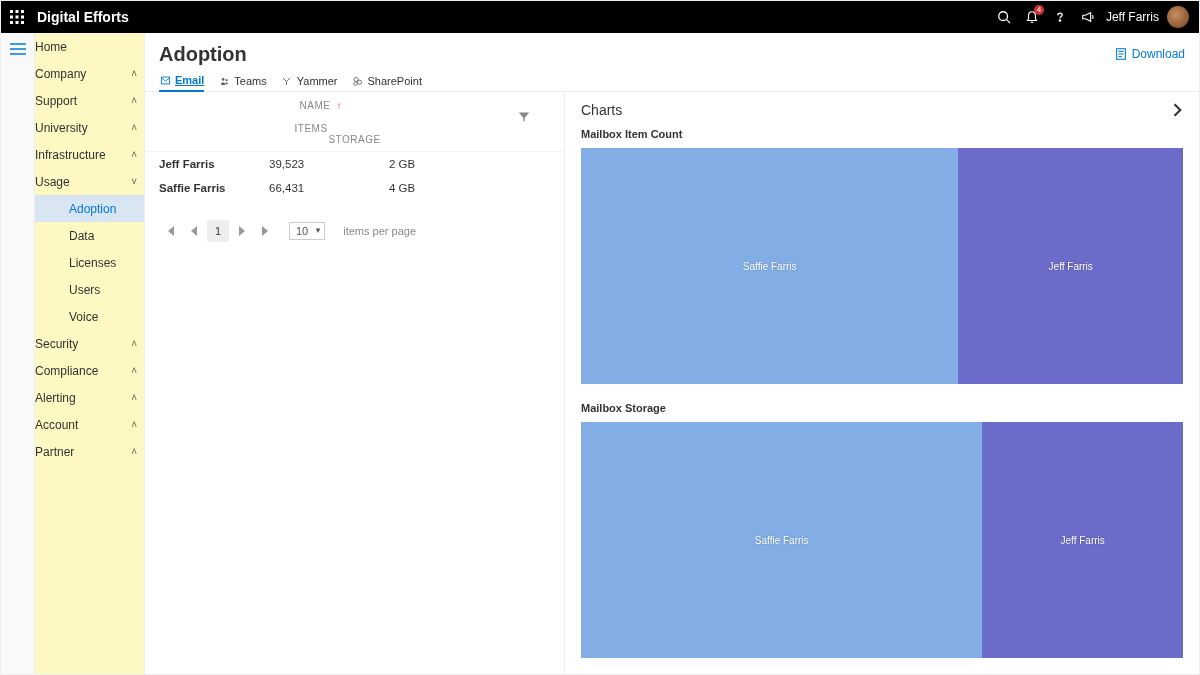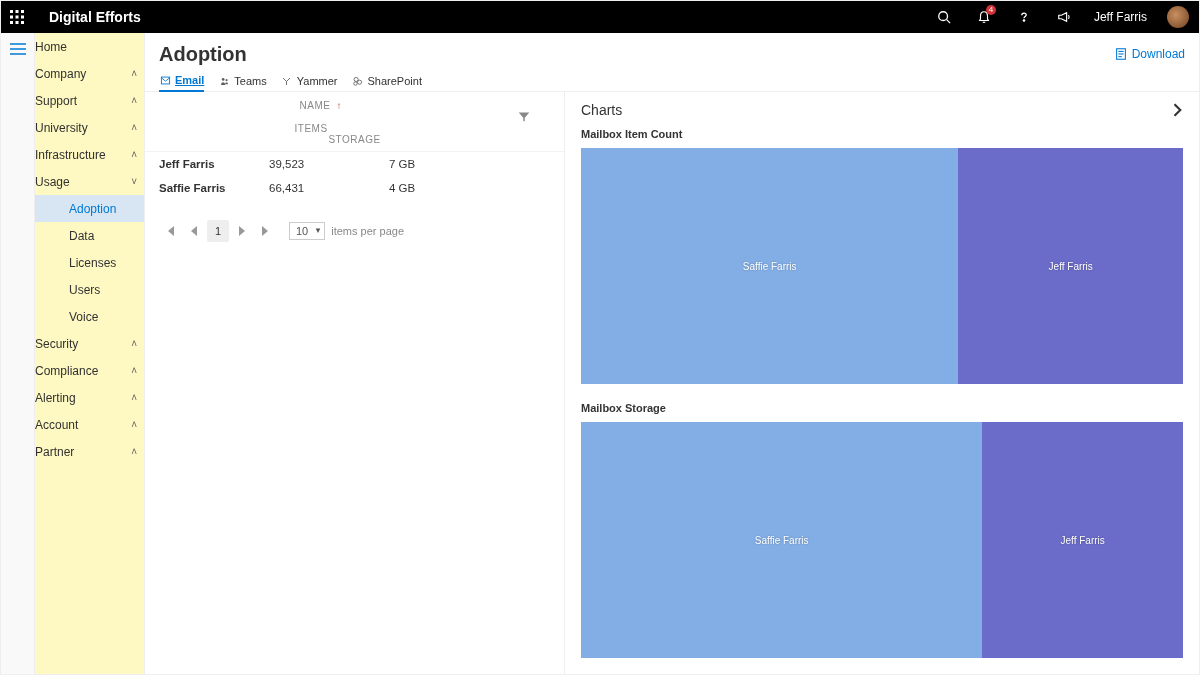--- a/index.html
+++ b/index.html
@@ -1,19 +1,19 @@
 <!DOCTYPE html>
 <html><head>
 <meta charset="utf-8">
 <style>
   * { box-sizing: border-box; }
   html, body { margin: 0; padding: 0; font-family: "Segoe UI", Arial, sans-serif; font-size: 13px; color: #333; background: #fff; height: 100%; }
   .app { width: 1200px; height: 675px; display: flex; flex-direction: column; overflow: hidden; border:1px solid #eee;}
   
-  .topbar { background: #000; color: #fff; height: 32px; display: flex; align-items: center; padding: 0 8px; gap: 12px; }
+  .topbar { background: #000; color: #fff; height: 32px; display: flex; align-items: center; padding: 0 8px; }
   .topbar .waffle { width: 16px; height: 16px; display: inline-flex; align-items: center; justify-content: center; margin-right: 12px; cursor: pointer;}
   .topbar .brand { font-size: 14px; font-weight: 600; }
   .topbar .spacer { flex: 1; }
   .topbar .ticon { width: 28px; height: 28px; display: inline-flex; align-items: center; justify-content: center; cursor: pointer; position: relative; }
   .topbar .badge { position: absolute; top: 2px; right: 2px; background: #d13438; color: #fff; font-size: 8px; line-height: 10px; min-width: 10px; padding: 0 2px; border-radius: 6px; text-align: center; }
   .topbar .username { font-size: 12px; margin: 0 8px 0 4px; }
   .topbar .avatar { width: 22px; height: 22px; border-radius: 50%; background: radial-gradient(circle at 40% 40%, #c89060, #704020); margin-right:2px;}
   
   .body { flex: 1; display: flex; overflow: hidden; }
   
@@ -45,21 +45,21 @@
   .filter-icon{ color:#888; margin-left:auto; margin-right:20px;}
   .trow { display:flex; padding: 6px 14px; font-size:11.5px; align-items:center; height:24px;}
   .trow .c-name{ width:110px; font-weight:600;}
   .trow .c-items{ width:120px;}
   .trow .c-storage{ flex:1;}
   .pager { display:flex; align-items:center; gap:2px; padding: 20px 14px; font-size:11px; color:#555;}
   .pbtn { width:22px; height:22px; display:inline-flex; align-items:center; justify-content:center; cursor:pointer; color:#888; border-radius:2px;}
   .pbtn.current { background:#eee; color:#333;}
   .psize { margin-left:10px; border:1px solid #ccc; padding:2px 16px 2px 6px; font-size:11px; position:relative; cursor:pointer;}
   .psize::after{content:"▾"; position:absolute; right:4px; top:2px; font-size:9px; color:#555;}
-  .plabel{ margin-left:4px; color:#888;}
+  .plabel{ margin-left:16px; color:#888;}
   
   .right-panel { flex:1; padding: 10px 16px 16px 16px; overflow-y:auto;}
   .charts-head{ display:flex; align-items:center; margin-bottom:10px;}
   .charts-head h3{ margin:0; font-size:14px; font-weight:400;}
   .charts-head .expand{ margin-left:auto; cursor:pointer; color:#555;}
   .chart-block{ margin-bottom:18px;}
   .chart-title{ font-size:11px; font-weight:600; margin:0 0 8px 0;}
   .treemap{ width:100%; height:236px; display:flex;}
   .tm-cell{ display:flex; align-items:center; justify-content:center; color:#fff; font-size:10px; text-shadow:0 0 2px rgba(0,0,0,0.3);}
   svg { display:block;}
@@ -246,21 +246,21 @@
                   <path d="M1 2 L15 2 L9 9 L9 14 L7 13 L7 9 Z"></path>
                 </svg>
             </span>
             <span class="th-items">ITEMS</span>
             <span class="th-storage">STORAGE</span>
           </div>
           <div id="tbody">
               <div class="trow">
                 <span class="c-name">Jeff Farris</span>
    <span class="c-items">39,523</span>
-   <span class="c-storage">7 GB</span>
+   <span class="c-storage">2 GB</span>
               </div>
               <div class="trow">
                 <span class="c-name">Saffie Farris</span>
    <span class="c-items">66,431</span>
    <span class="c-storage">4 GB</span>
               </div>
             </div>
           <div class="pager">
             <span class="pbtn">
               <svg width="10" height="10" viewBox="0 0 10 10" fill="#999">

